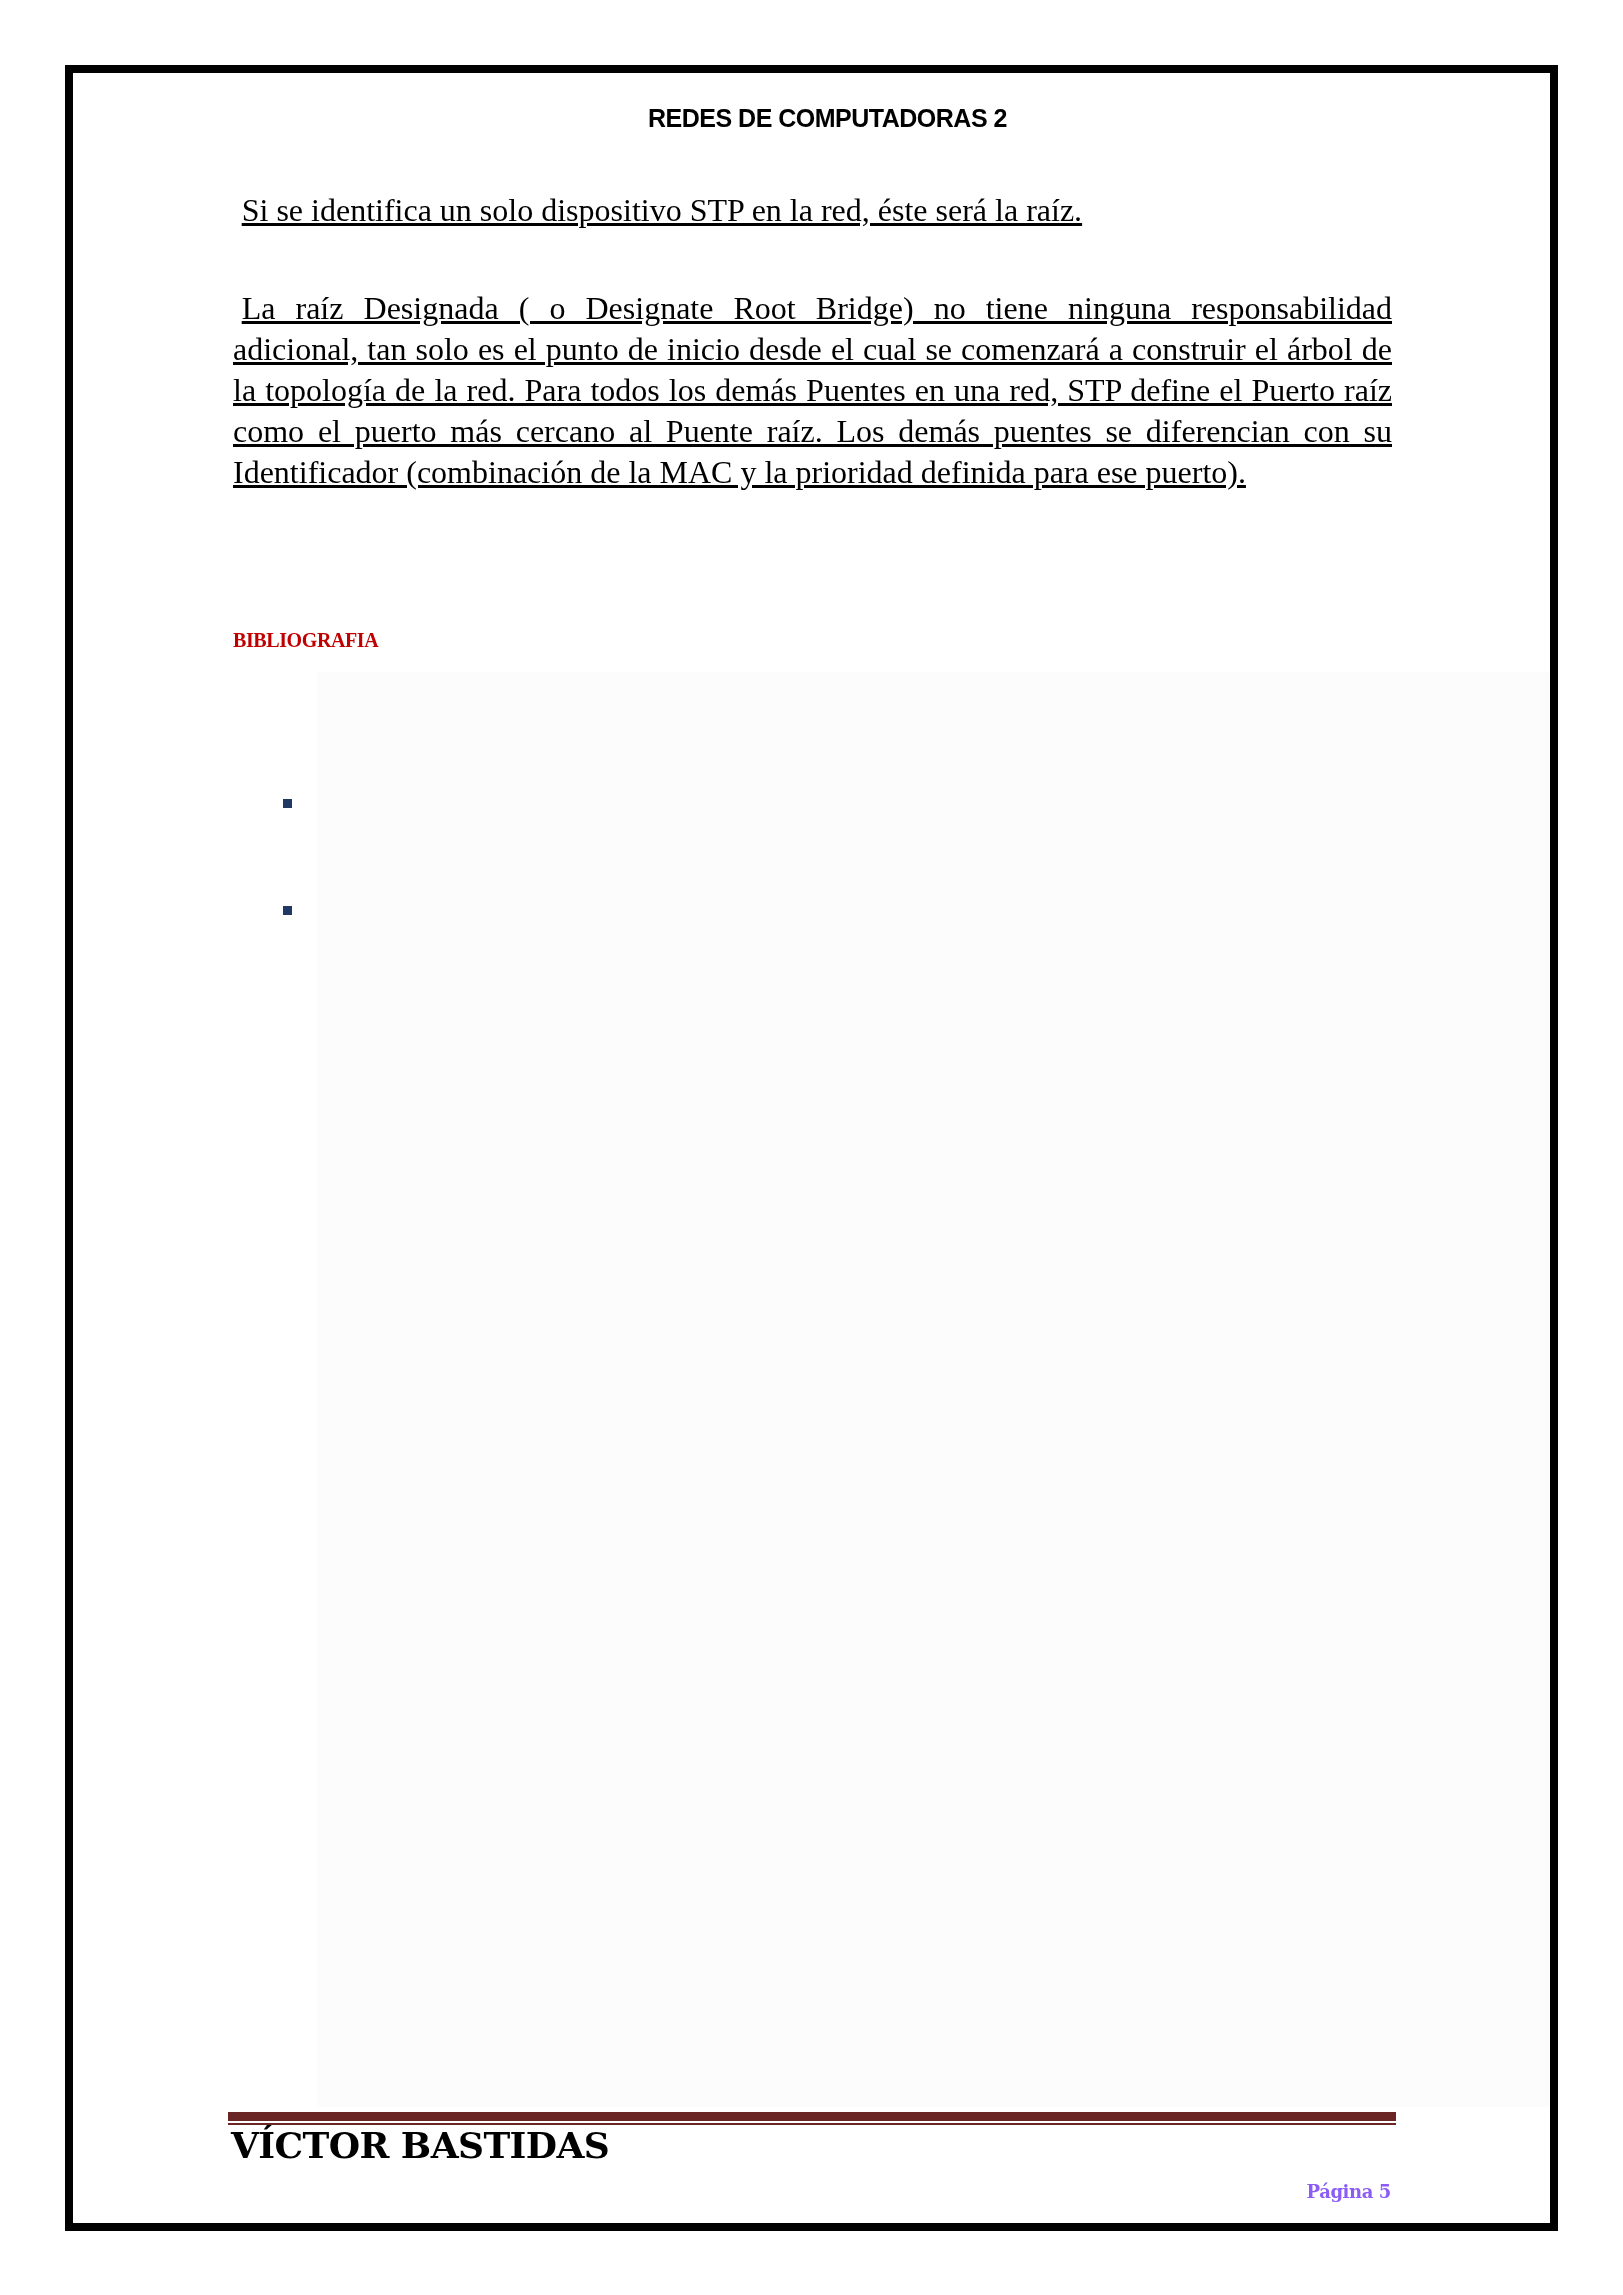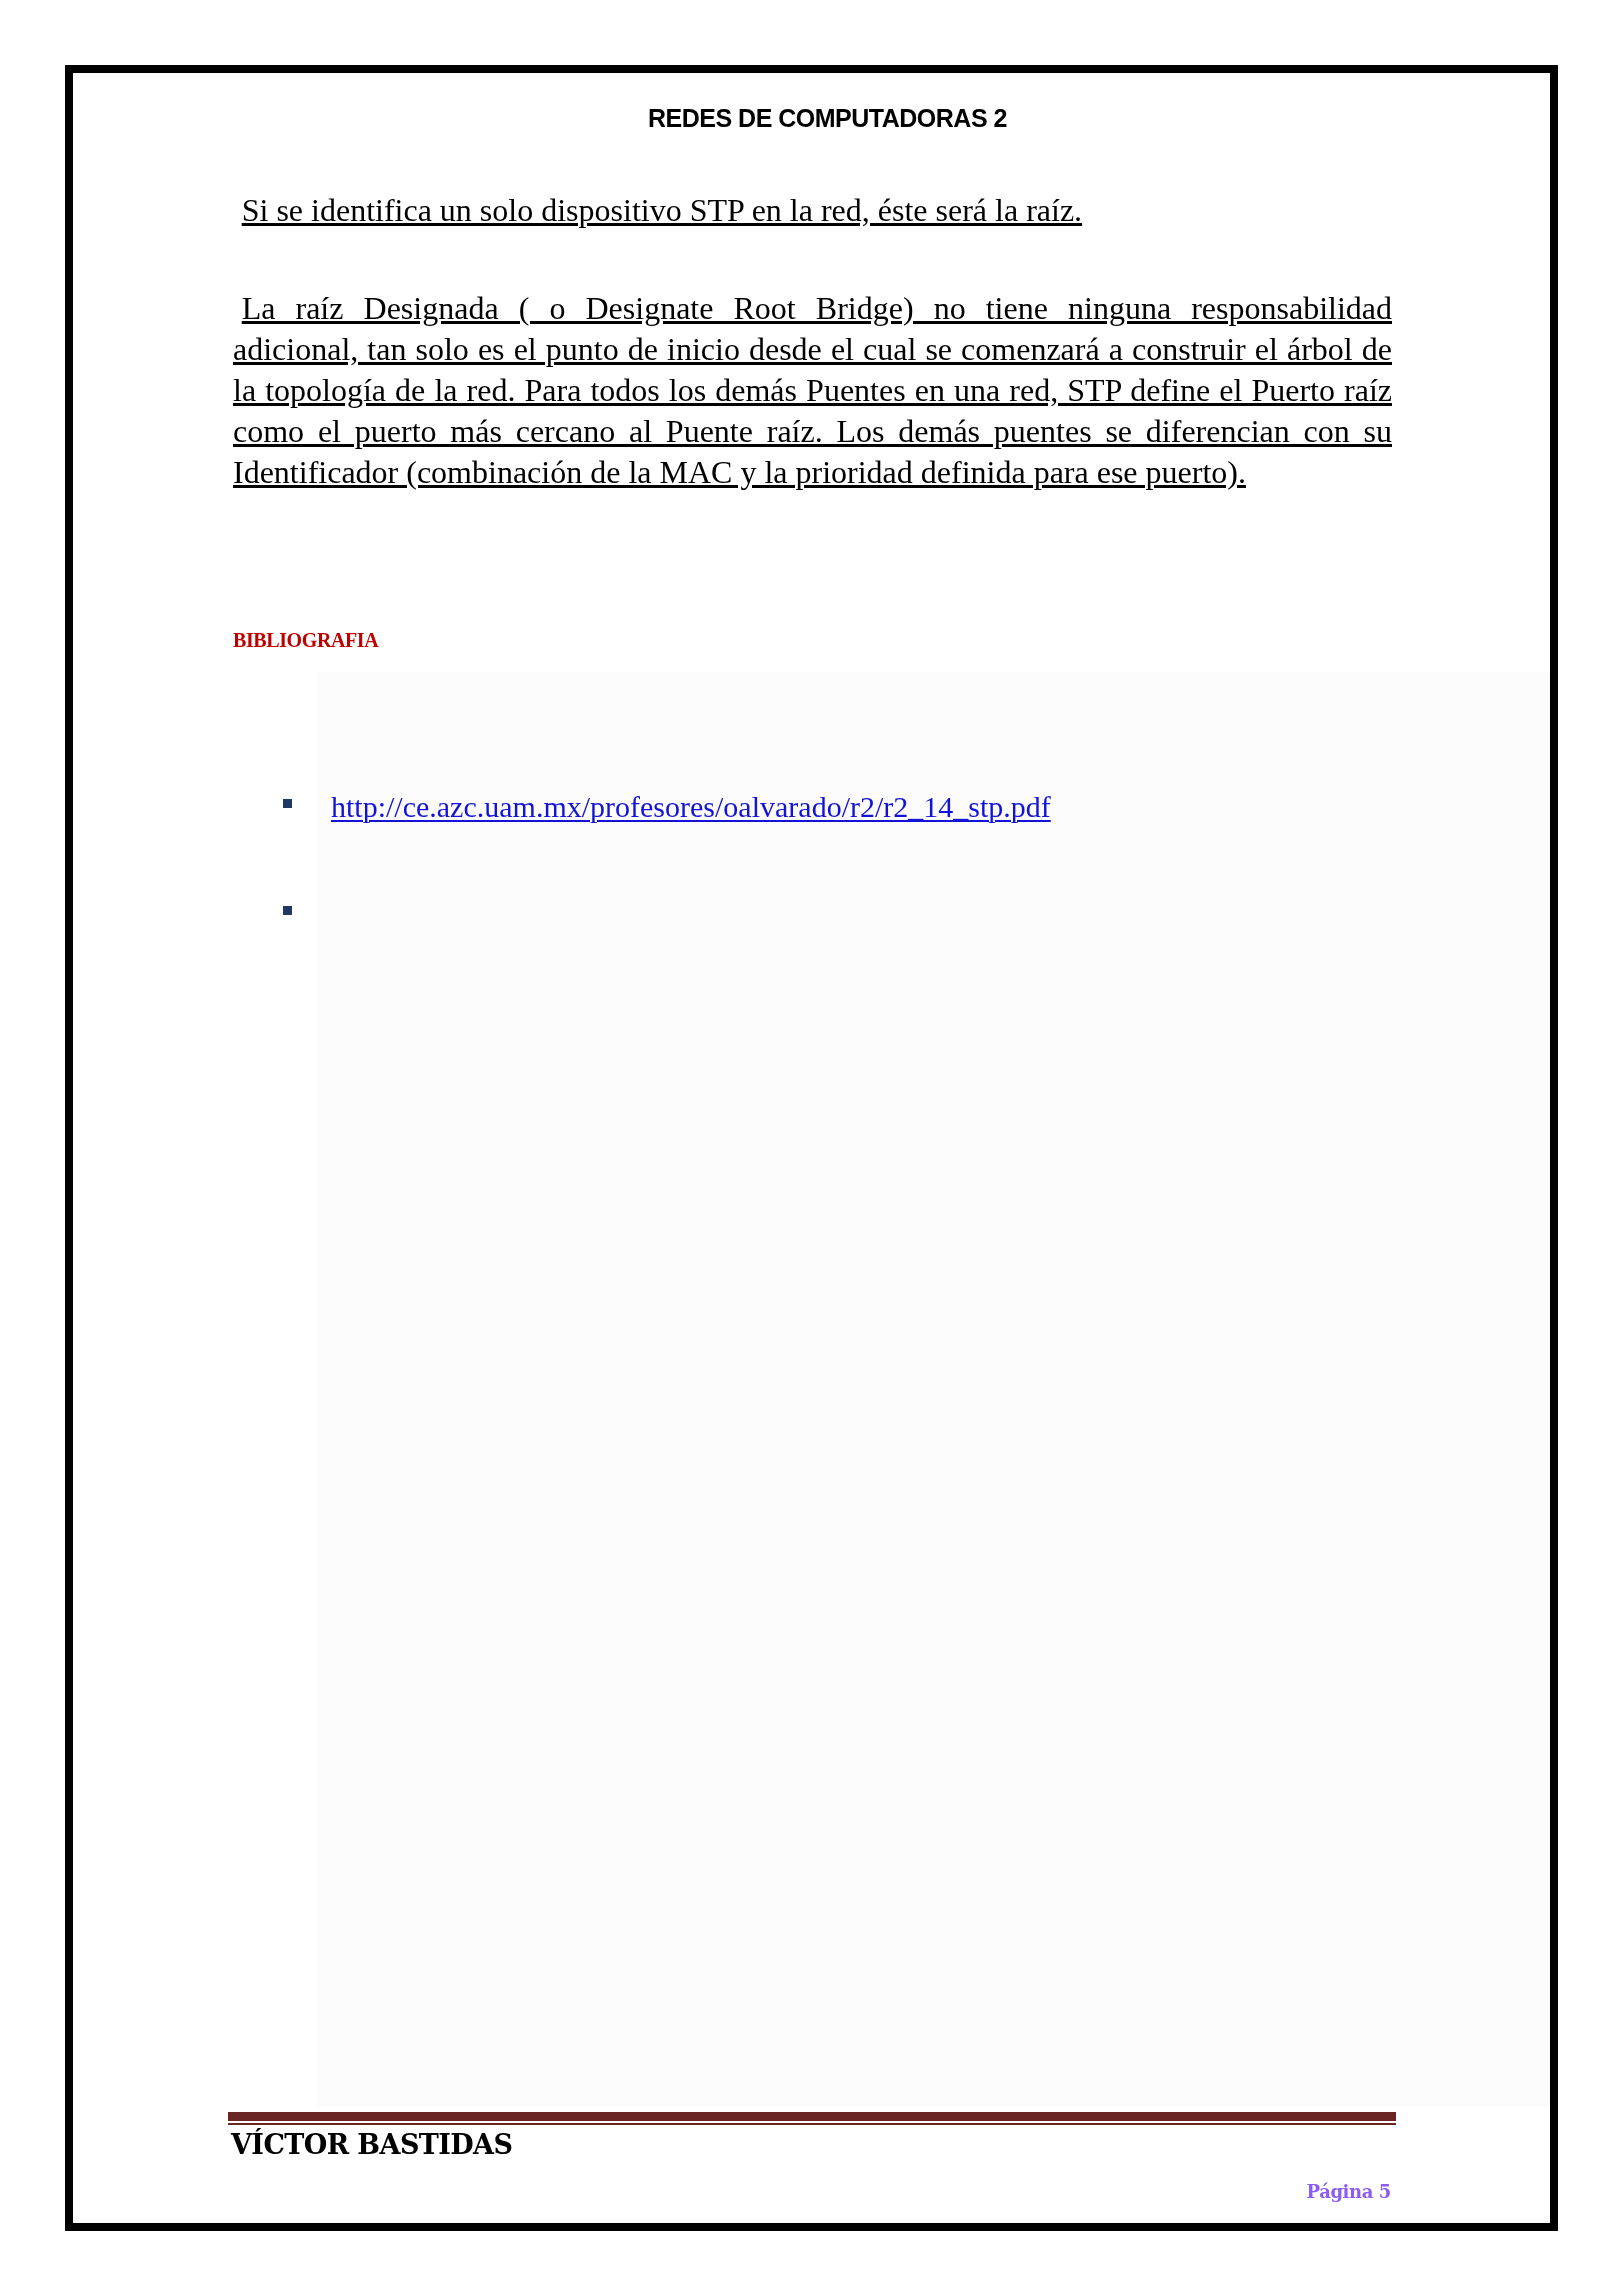--- a/index.html
+++ b/index.html
@@ -123,21 +123,21 @@
     width: 1168px;
     height: 1.6px;
     background: #6a2525;
   }
   .footer-author {
     position: absolute;
     left: 231px;
     top: 2129px;
     font-family: "DejaVu Serif", "Liberation Serif", serif;
     font-weight: bold;
-    font-size: 27px;
+    font-size: 36px;
     line-height: 32px;
     letter-spacing: -0.6px;
     color: #000000;
     white-space: nowrap;
   }
   .footer-page {
     position: absolute;
     right: 232px;
     top: 2129px;
     font-family: "DejaVu Serif", "Liberation Serif", serif;
@@ -160,21 +160,20 @@
 
 <p class="body-text para-1" style="margin:0">Si se identifica un solo dispositivo STP en la red, éste será la raíz.</p>
 
 <p class="body-text para-2" style="margin:0">La raíz Designada ( o Designate Root Bridge) no tiene ninguna responsabilidad adicional, tan solo es el punto de inicio desde el cual se comenzará a construir el árbol de la topología de la red. Para todos los demás Puentes en una red, STP define el Puerto raíz como el puerto más cercano al Puente raíz. Los demás puentes se diferencian con su Identificador (combinación de la MAC y la prioridad definida para ese puerto).</p>
 
 <div class="bib-heading">BIBLIOGRAFIA</div>
 
 <ul class="bib-list">
   <li class="bib-item" style="top:789px">
     <span class="bib-bullet" style="top:9.5px"></span>
-    <a class="bib-link">http://ce.azc.uam.mx/profesores/oalvarado/r2/r2_14_stp.pdf</a>
   </li>
   <li class="bib-item" style="top:896px">
     <span class="bib-bullet" style="top:9.5px"></span>
   </li>
 </ul>
 
 <div class="footer-rule-thick"></div>
 <div class="footer-rule-thin"></div>
 
 <div class="footer-author">VÍCTOR BASTIDAS</div>

